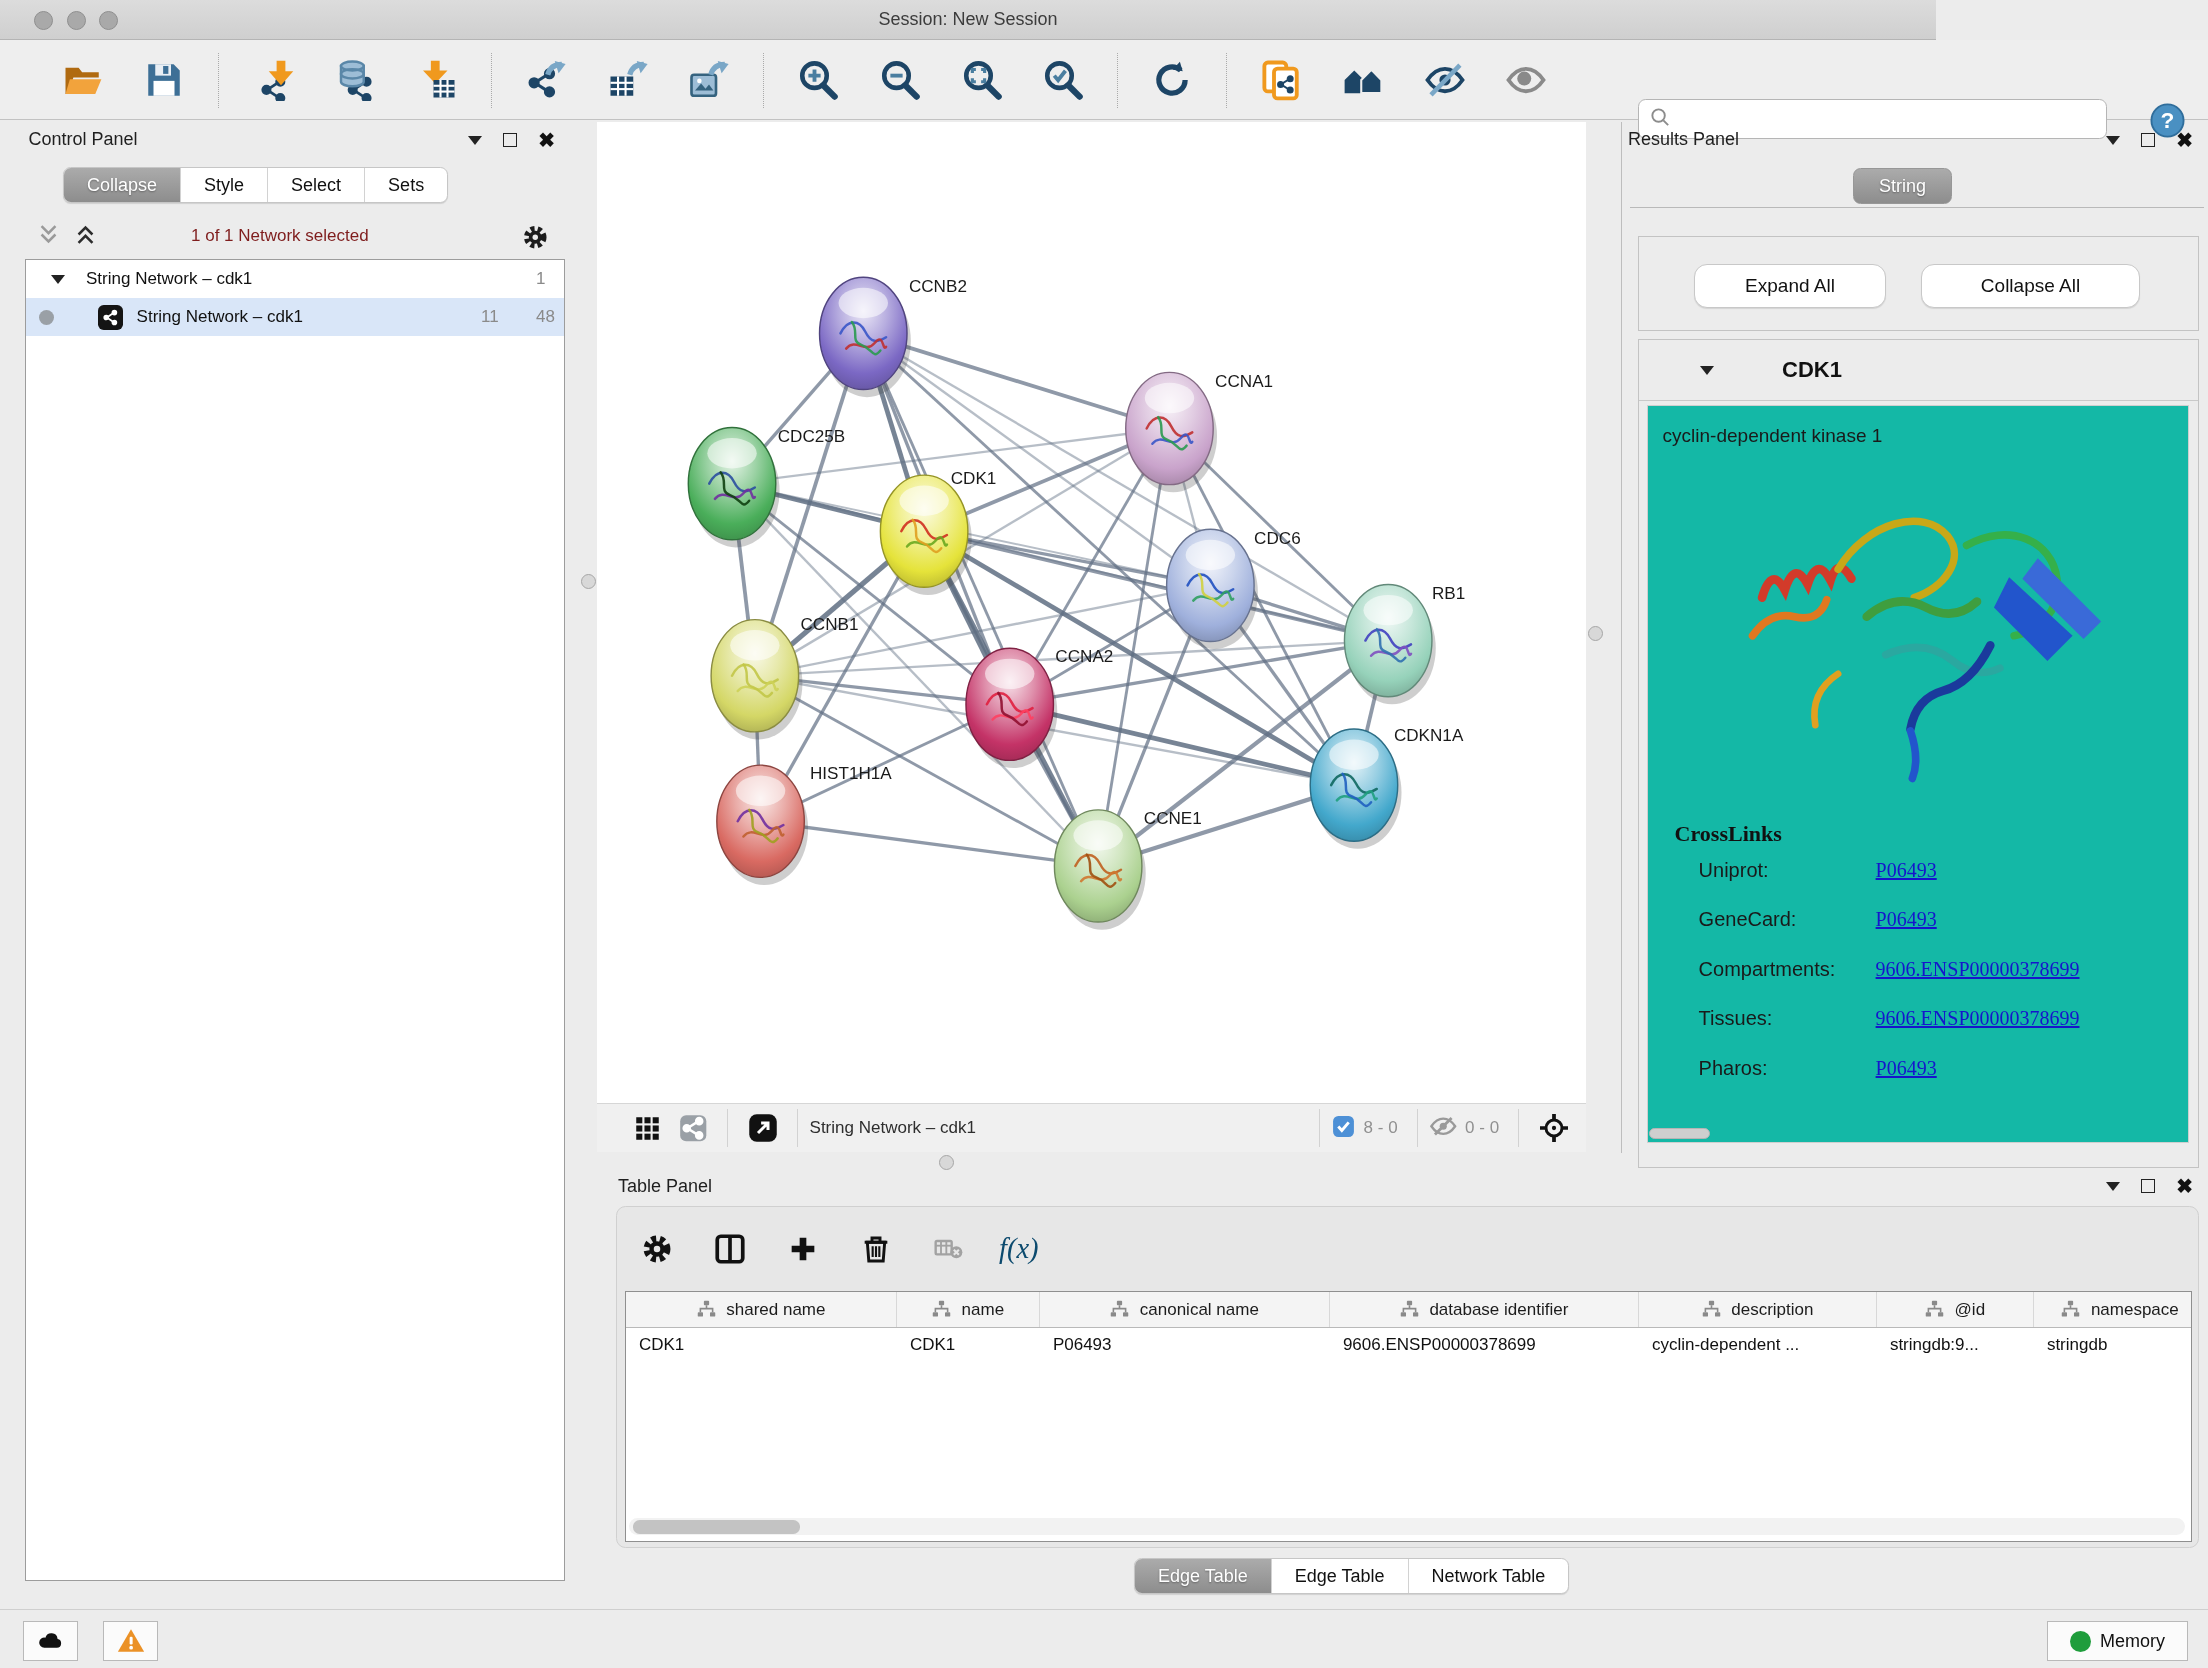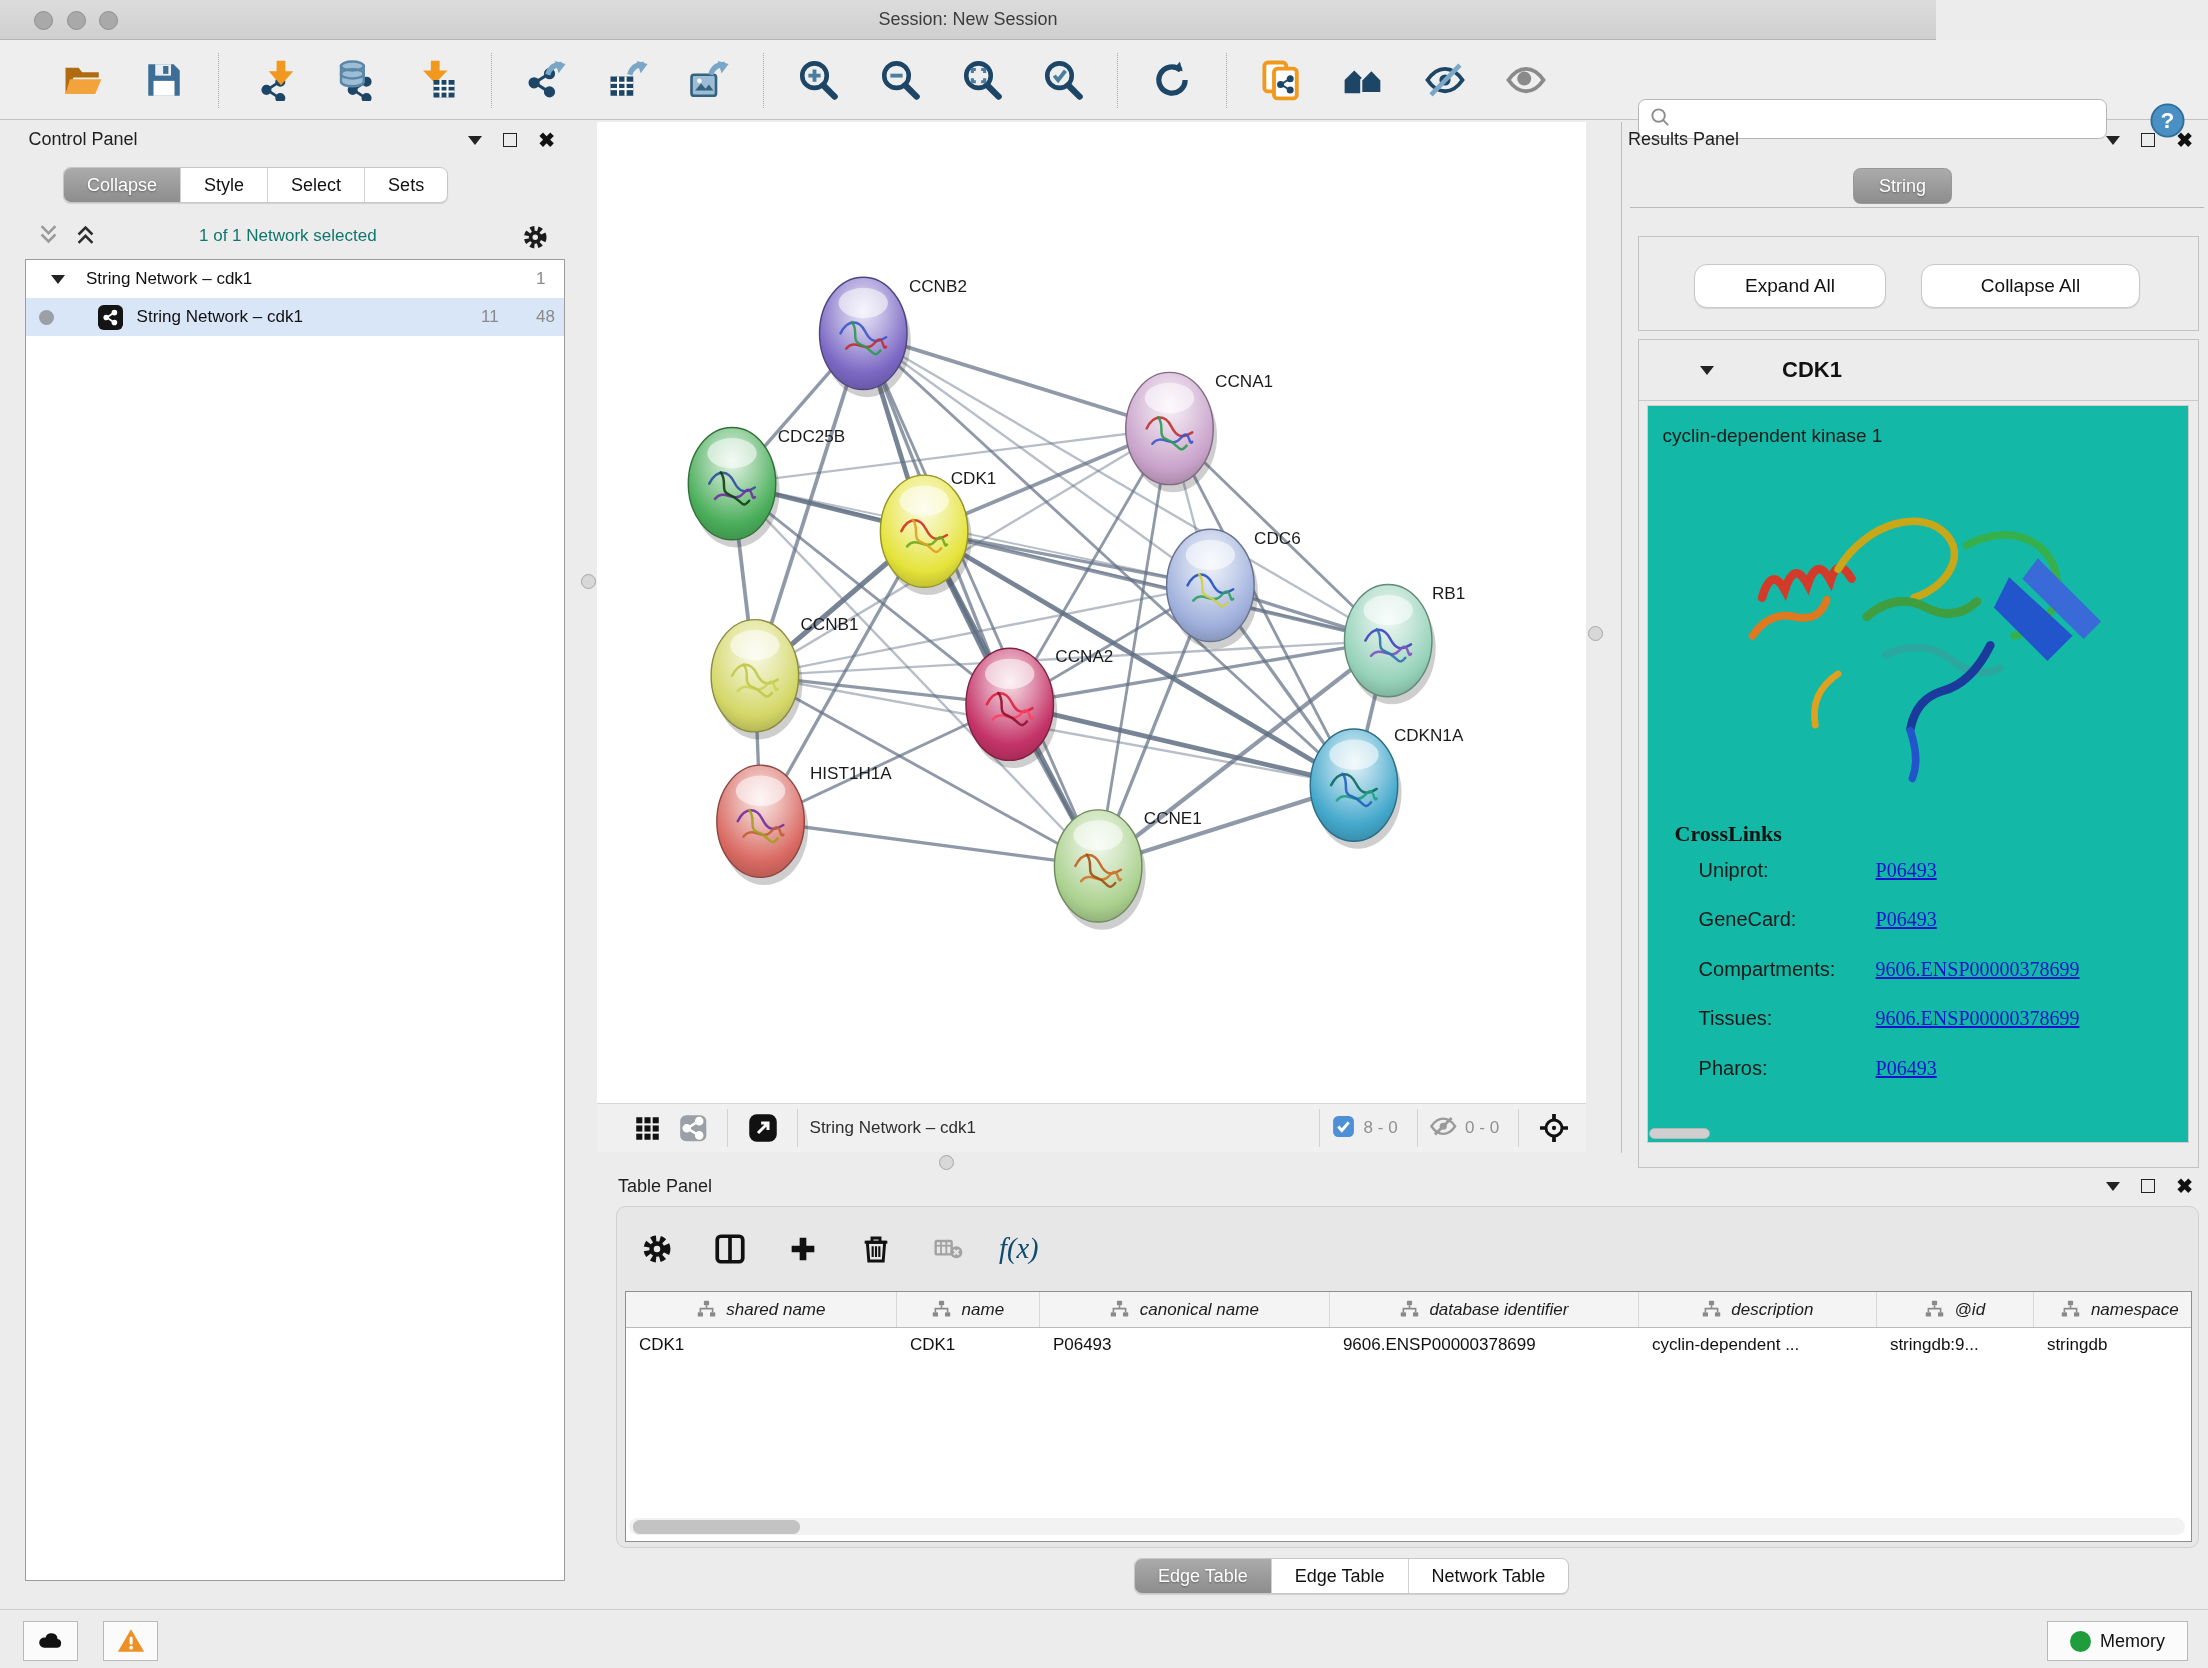--- a/index.html
+++ b/index.html
@@ -31,21 +31,21 @@
   
   .seg{display:flex;border:1px solid #c6c6c6;border-radius:7.6px;overflow:hidden;background:#ffffff;box-shadow:0 1px 1px rgba(0,0,0,.12);}
   .seg .tab{padding:6.7px 23px;font-size:18px;color:#111;border-left:1px solid #d2d2d2;white-space:nowrap;}
   .seg .tab:first-child{border-left:none;}
   .seg .tab.active{background:linear-gradient(#ababab,#8d8d8d);color:#ffffff;text-shadow:0 1px 1.9px rgba(0,0,0,.35);}
 
   
   #cp-title{left:28.5px;top:129px;}
   #cp-tabs{left:63px;top:167px;}
   #cp-head{left:25px;top:217px;width:540px;height:38px;display:flex;align-items:center;}
-  #cp-head-label{flex:0 0 auto;position:absolute;left:174px;font-size:17px;color:#0f766e;}
+  #cp-head-label{flex:0 0 auto;position:absolute;left:166px;font-size:17px;color:#7f1d1d;}
   #net-tree{left:25px;top:259px;width:540px;height:1322px;background:#ffffff;border:1.9px solid #9c9c9c;}
   .tree-row{position:relative;height:38px;display:flex;align-items:center;font-size:17px;color:#111;}
   .tree-row .cnt{position:absolute;color:#8a8a8a;}
   #tree-row-selected{background:#d9e6f8;}
   .string-app-chip{width:25px;height:25px;border-radius:5.7px;background:#141414;display:flex;align-items:center;justify-content:center;}
 
   
   #net-canvas{left:597px;top:122px;width:989px;height:982px;background:#ffffff;}
   #net-footer{left:597px;top:1103px;width:989px;height:49px;background:#f0f0f0;border-top:1px solid #d6d6d6;display:flex;align-items:center;}
   .nf-sep{width:1px;height:38px;background:#d2d2d2;margin:0 11.4px;}
@@ -75,21 +75,21 @@
   .xlink{position:absolute;left:177px;color:#1515cc;text-decoration:underline;font-family:"Liberation Serif",serif;}
   #rp-scroll-thumb{position:absolute;left:1.9px;bottom:2.9px;width:61px;height:11.4px;border-radius:5.7px;background:#cfcfcf;border:1px solid #b5b5b5;}
 
   
   #tp-title{left:618px;top:1176px;}
   #tp-box{left:616px;top:1206px;width:1583px;height:342px;background:#e7e7e7;border:1px solid #d0d0d0;border-radius:9.5px;}
   #tp-toolbar{position:absolute;left:17px;top:7.6px;height:68px;display:flex;align-items:center;gap:27px;}
   .tpi{width:46px;height:46px;display:flex;align-items:center;justify-content:center;}
   #fx-label{font-family:"Liberation Serif",serif;font-style:italic;font-size:28.5px;color:#0c4a6e;}
   #tbl{position:absolute;left:7.6px;top:84px;width:1567px;height:251px;background:#ffffff;border:1.9px solid #8f8f8f;overflow:hidden;}
-  #tbl-head{display:flex;height:36px;background:#f4f4f4;border-bottom:1.9px solid #b9b9b9;font-style:italic;}
+  #tbl-head{display:flex;height:36px;background:#f4f4f4;border-bottom:1.9px solid #b9b9b9;}
   .th{display:flex;align-items:center;justify-content:center;gap:9.5px;font-size:17px;color:#1c1c1c;border-right:1px solid #d8d8d8;overflow:hidden;white-space:nowrap;}
   #tbl-row{display:flex;height:34px;background:#ffffff;}
   .td{font-size:17px;color:#111;padding-left:13.3px;display:flex;align-items:center;overflow:hidden;white-space:nowrap;}
   #tbl-hscroll{position:absolute;left:3.8px;bottom:5.7px;width:1556px;height:17px;border-radius:8.6px;background:#f2f2f2;}
   #tbl-hthumb{position:absolute;left:3.8px;top:1.9px;width:167px;height:13.3px;border-radius:6.7px;background:#c3c3c3;}
   #tp-tabs{left:1134px;top:1558px;}
 
   
   #statusbar{left:0;top:1609px;width:2208px;height:59px;background:#ececec;border-top:1px solid #cfcfcf;}
   .sb-btn{position:absolute;top:11.4px;height:40px;background:#fbfbfb;border:1.9px solid #b9b9b9;display:flex;align-items:center;justify-content:center;gap:9px;}

